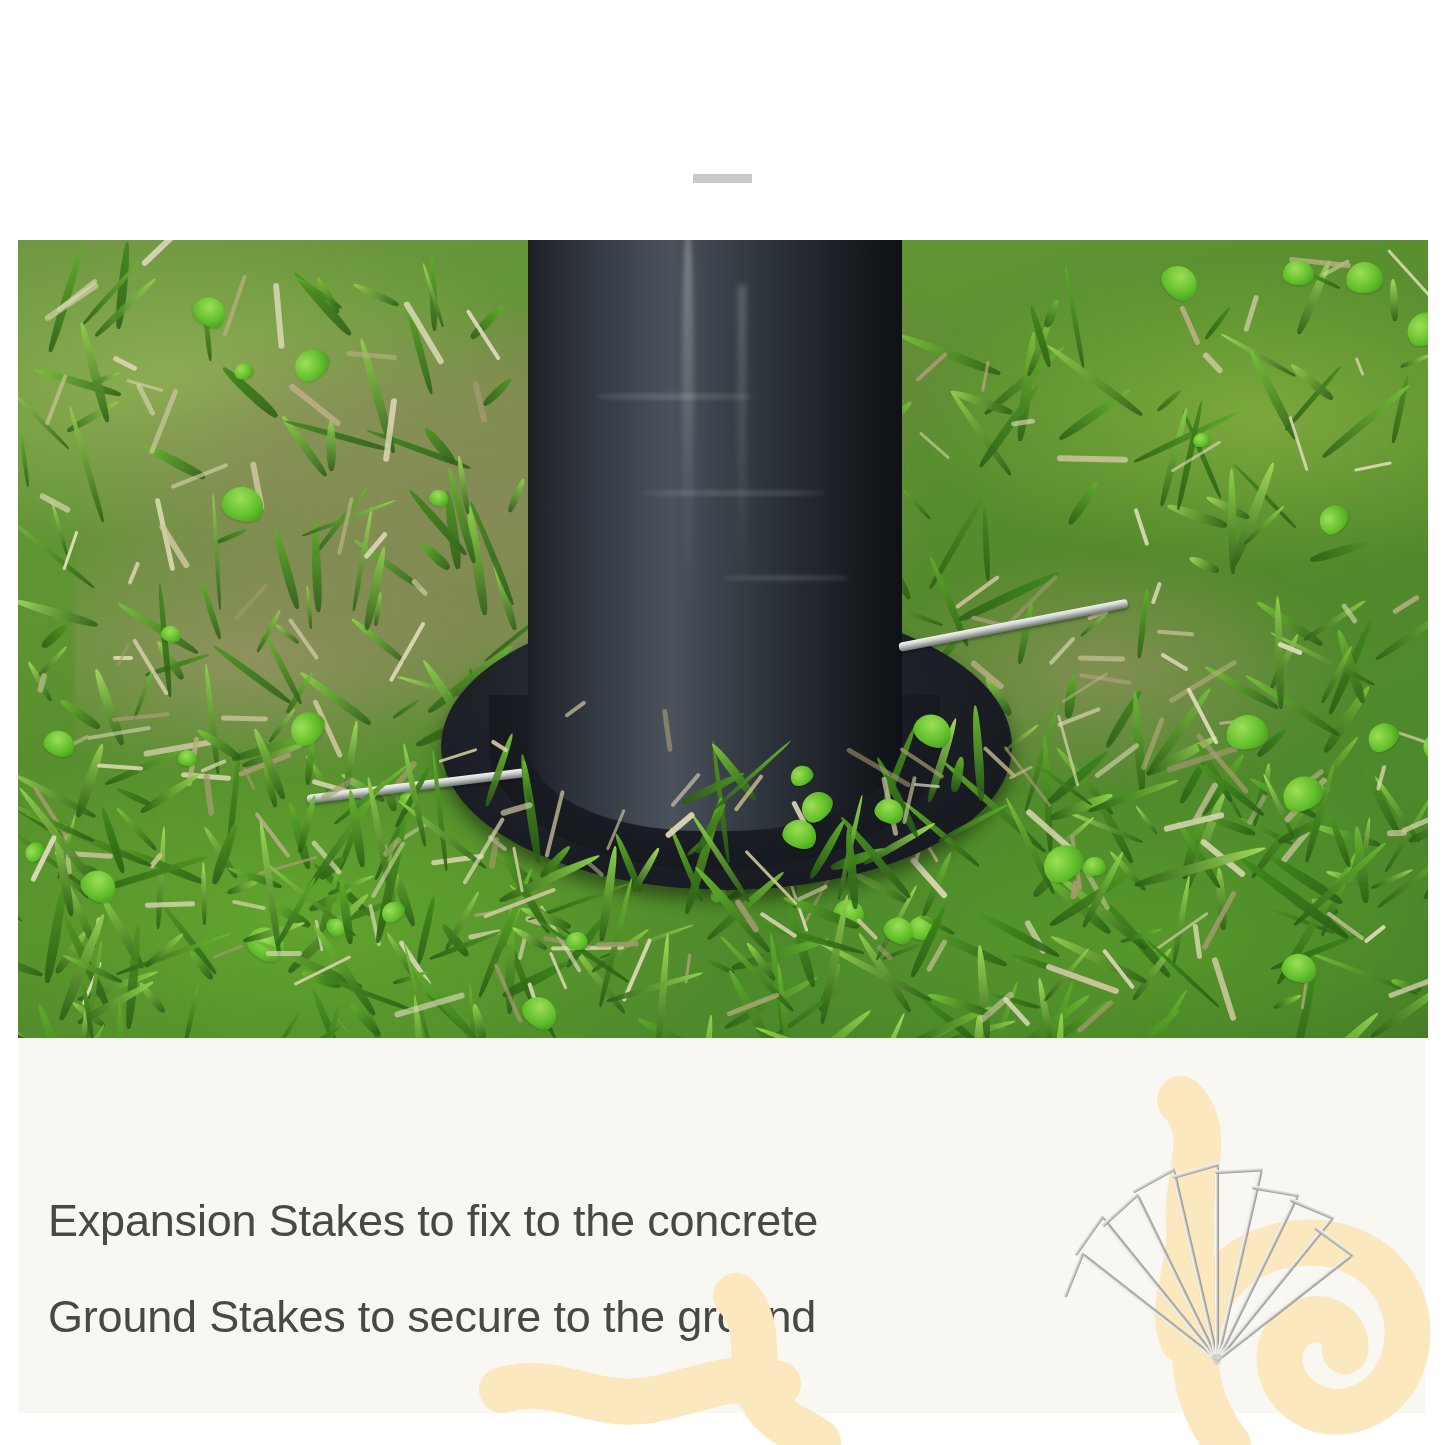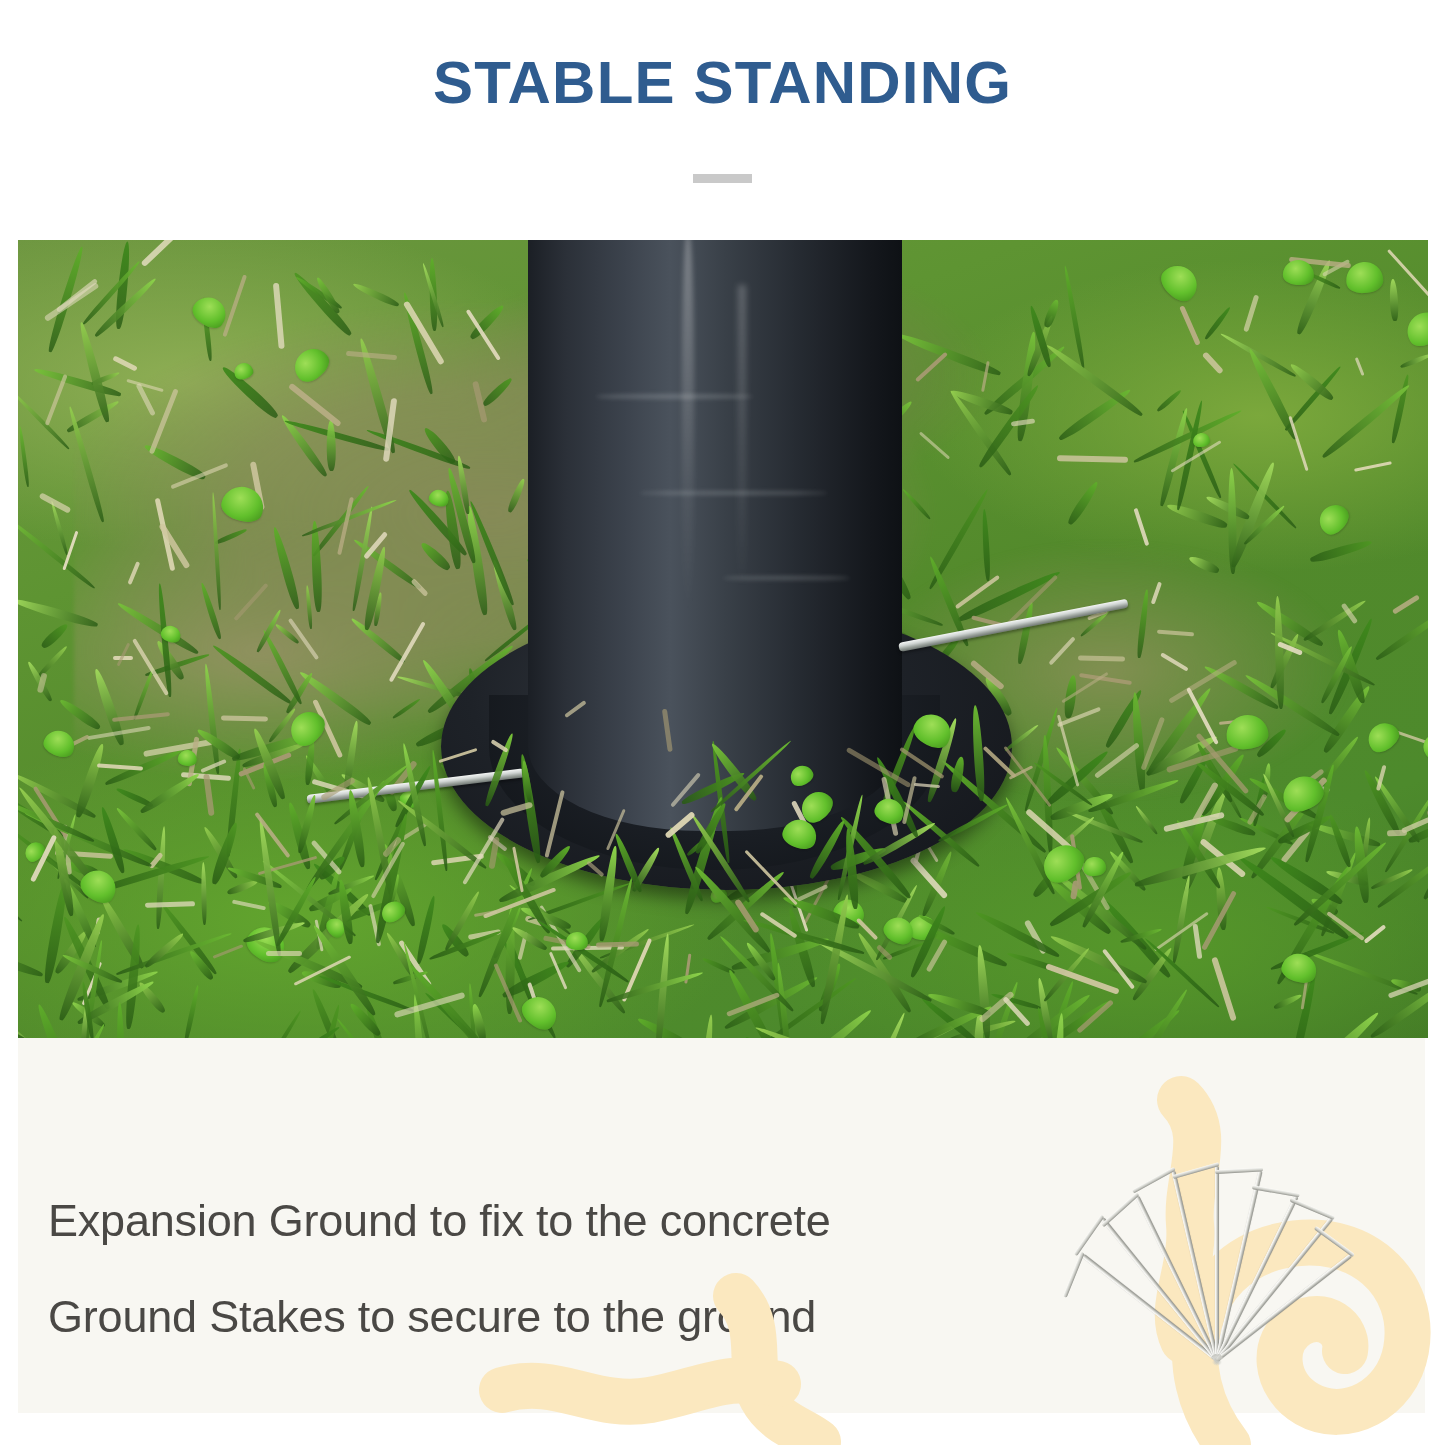--- a/index.html
+++ b/index.html
@@ -278,21 +278,20 @@
     background: linear-gradient(180deg, #c9cac4 0%, rgba(201,202,196,0) 100%);
     border-radius: 0 0 2px 2px;
   }
 </style>
 </head>
 <body>
 
 <div id="page">
 
   <div class="header-block">
-    <div class="page-title">STABLE STANDING</div>
     <div class="title-divider"></div>
   </div>
 
   <div class="photo">
     <div class="grass-base"></div>
     <div class="soil-patch"></div>
     <div class="soil-patch-2"></div>
 
     <div class="blades" id="blades">
         <div class="blade" style="left:69.80%;top:77.55%;width:9.4px;height:106px;background:linear-gradient(180deg,#5fae2a 0%, rgba(40,90,20,.85) 100%);transform:rotate(-66.4deg);opacity:0.95;"></div>
@@ -1068,21 +1067,21 @@
         <div class="leaf" style="left:99.59%;top:61.86%;width:27px;height:22px;transform:rotate(-38deg);"></div>
         <div class="leaf" style="left:89.62%;top:67.25%;width:41px;height:33px;transform:rotate(-25deg);"></div>
         <div class="leaf" style="left:55.43%;top:69.31%;width:33px;height:27px;transform:rotate(-44deg);"></div>
         <div class="leaf" style="left:1.87%;top:61.58%;width:31px;height:25px;transform:rotate(21deg);"></div>
         <div class="leaf" style="left:35.73%;top:95.02%;width:36px;height:29px;transform:rotate(38deg);"></div>
       </div>
   </div>
 
   <div class="info-panel">
     <div class="info-text-group">
-      <div class="info-line">Expansion Ground to fix to the concrete</div>
+      <div class="info-line">Expansion Stakes to fix to the concrete</div>
       <div class="info-line">Ground Stakes to secure to the ground</div>
     </div>
   </div>
 
   <svg class="decor" viewBox="0 0 1427 407" preserveAspectRatio="none">
 
     <path d="M1210 407 C1150 330 1175 228 1262 208 C1342 190 1400 246 1388 312 C1379 362 1327 388 1289 366 C1256 347 1252 303 1281 286 C1305 272 1331 290 1327 313" fill="none" stroke="#fbe8bf" stroke-width="46" stroke-linecap="round"></path>
 
     <path d="M1163 62 C1196 96 1168 140 1172 186 C1176 232 1150 268 1166 302" fill="none" stroke="#fbe8bf" stroke-width="48" stroke-linecap="round"></path>
 

